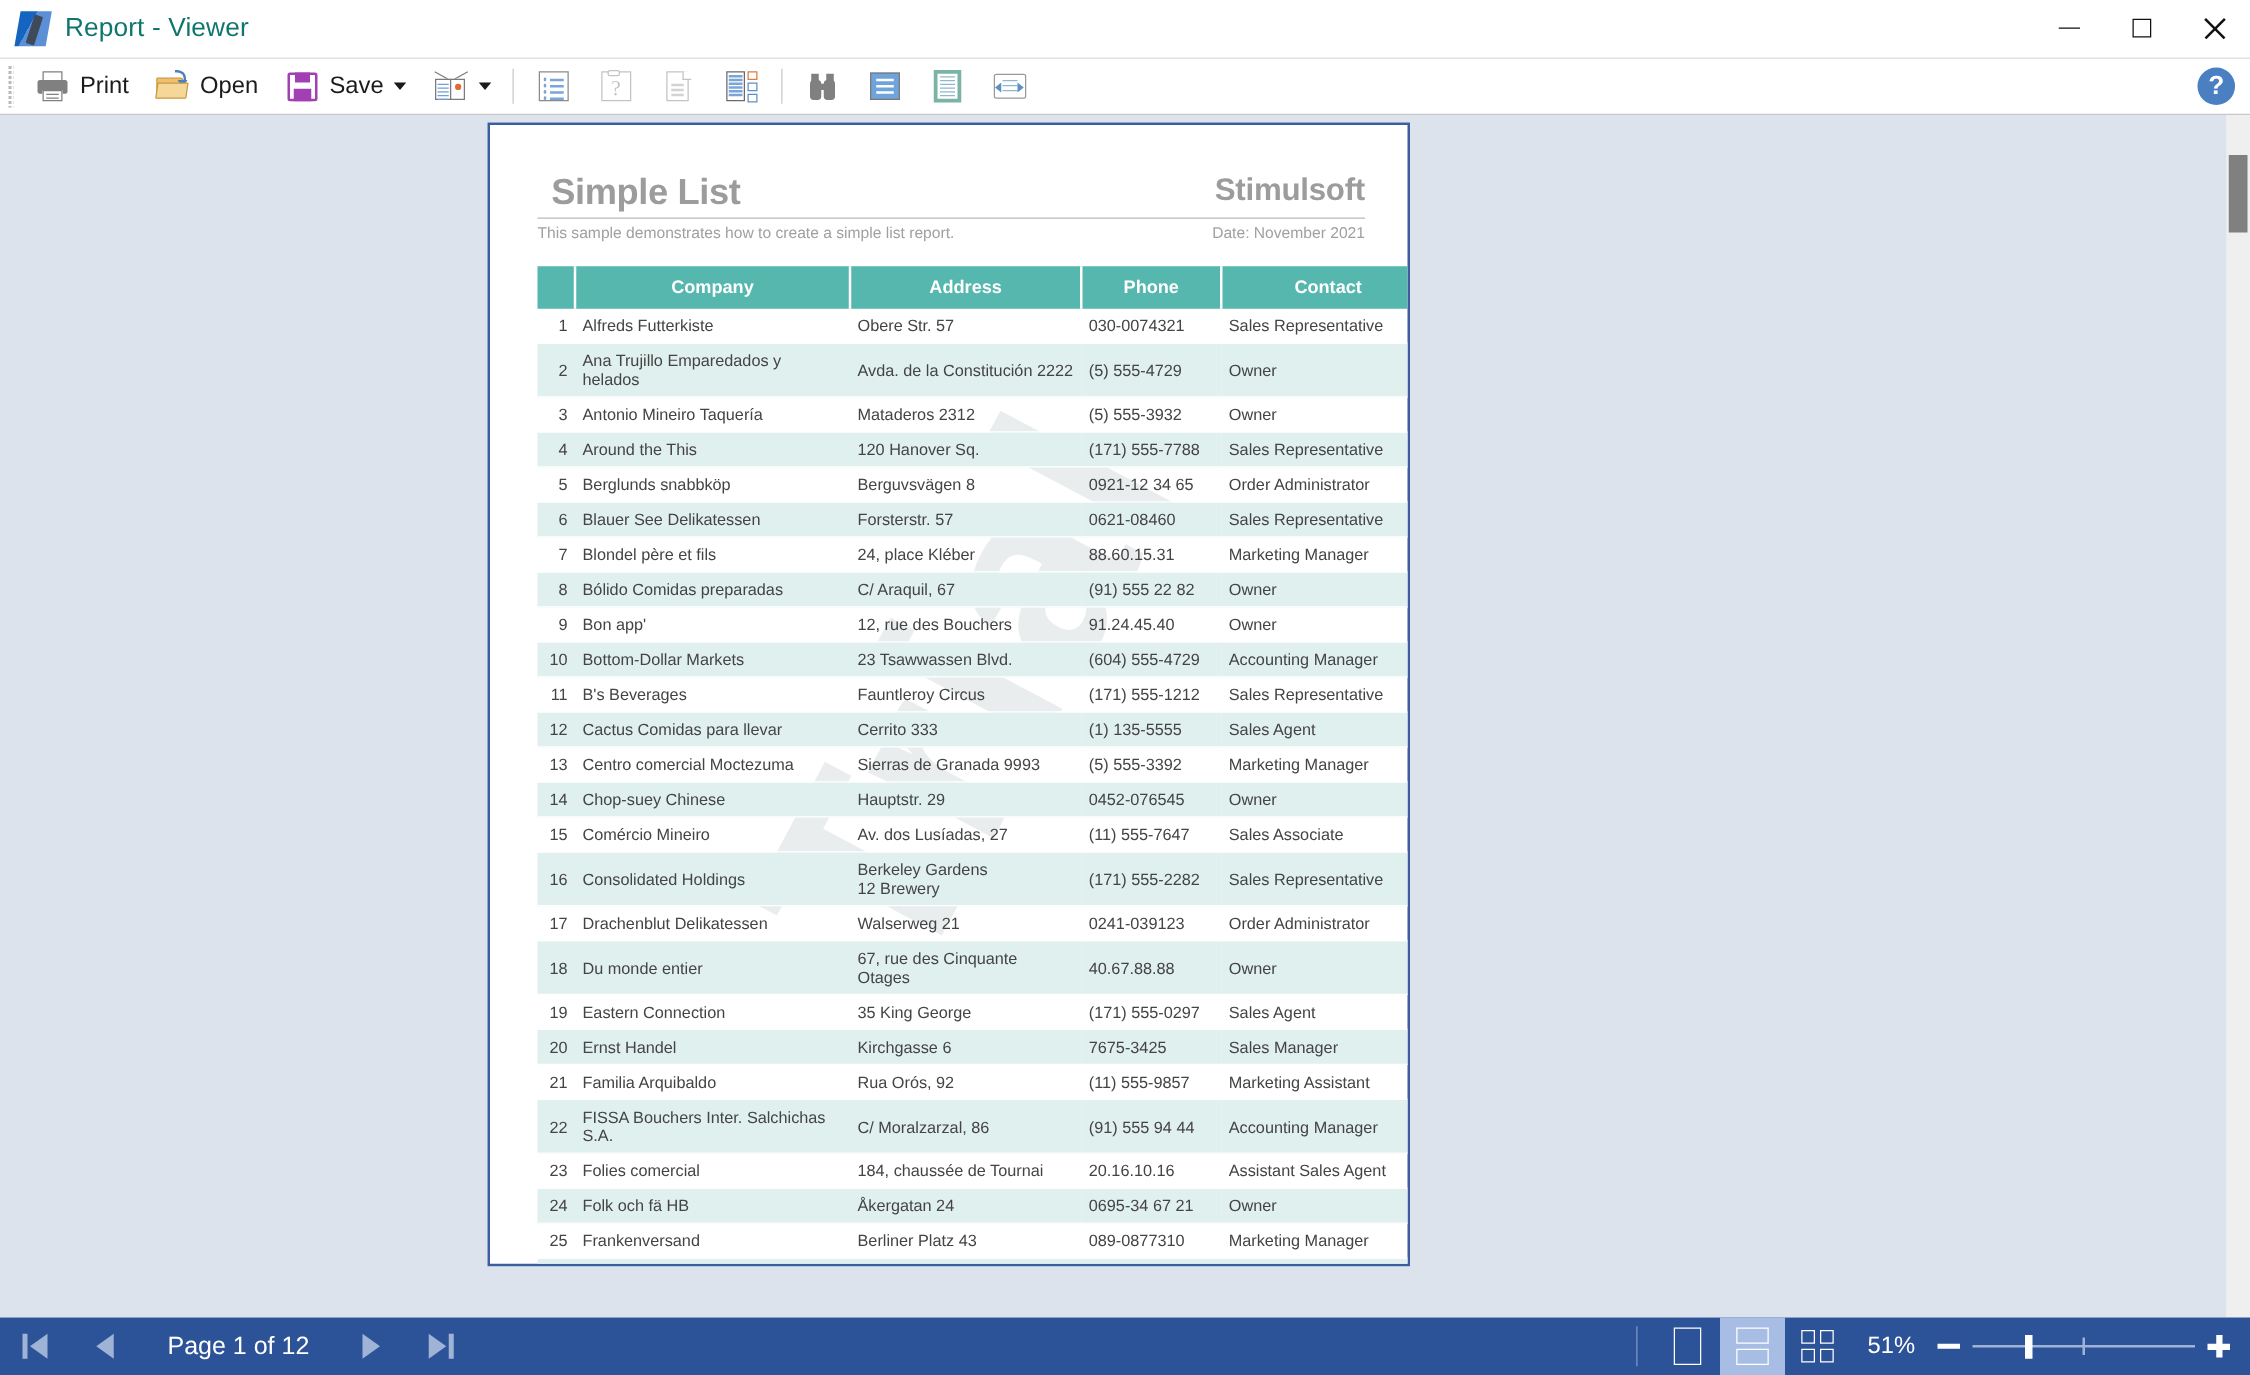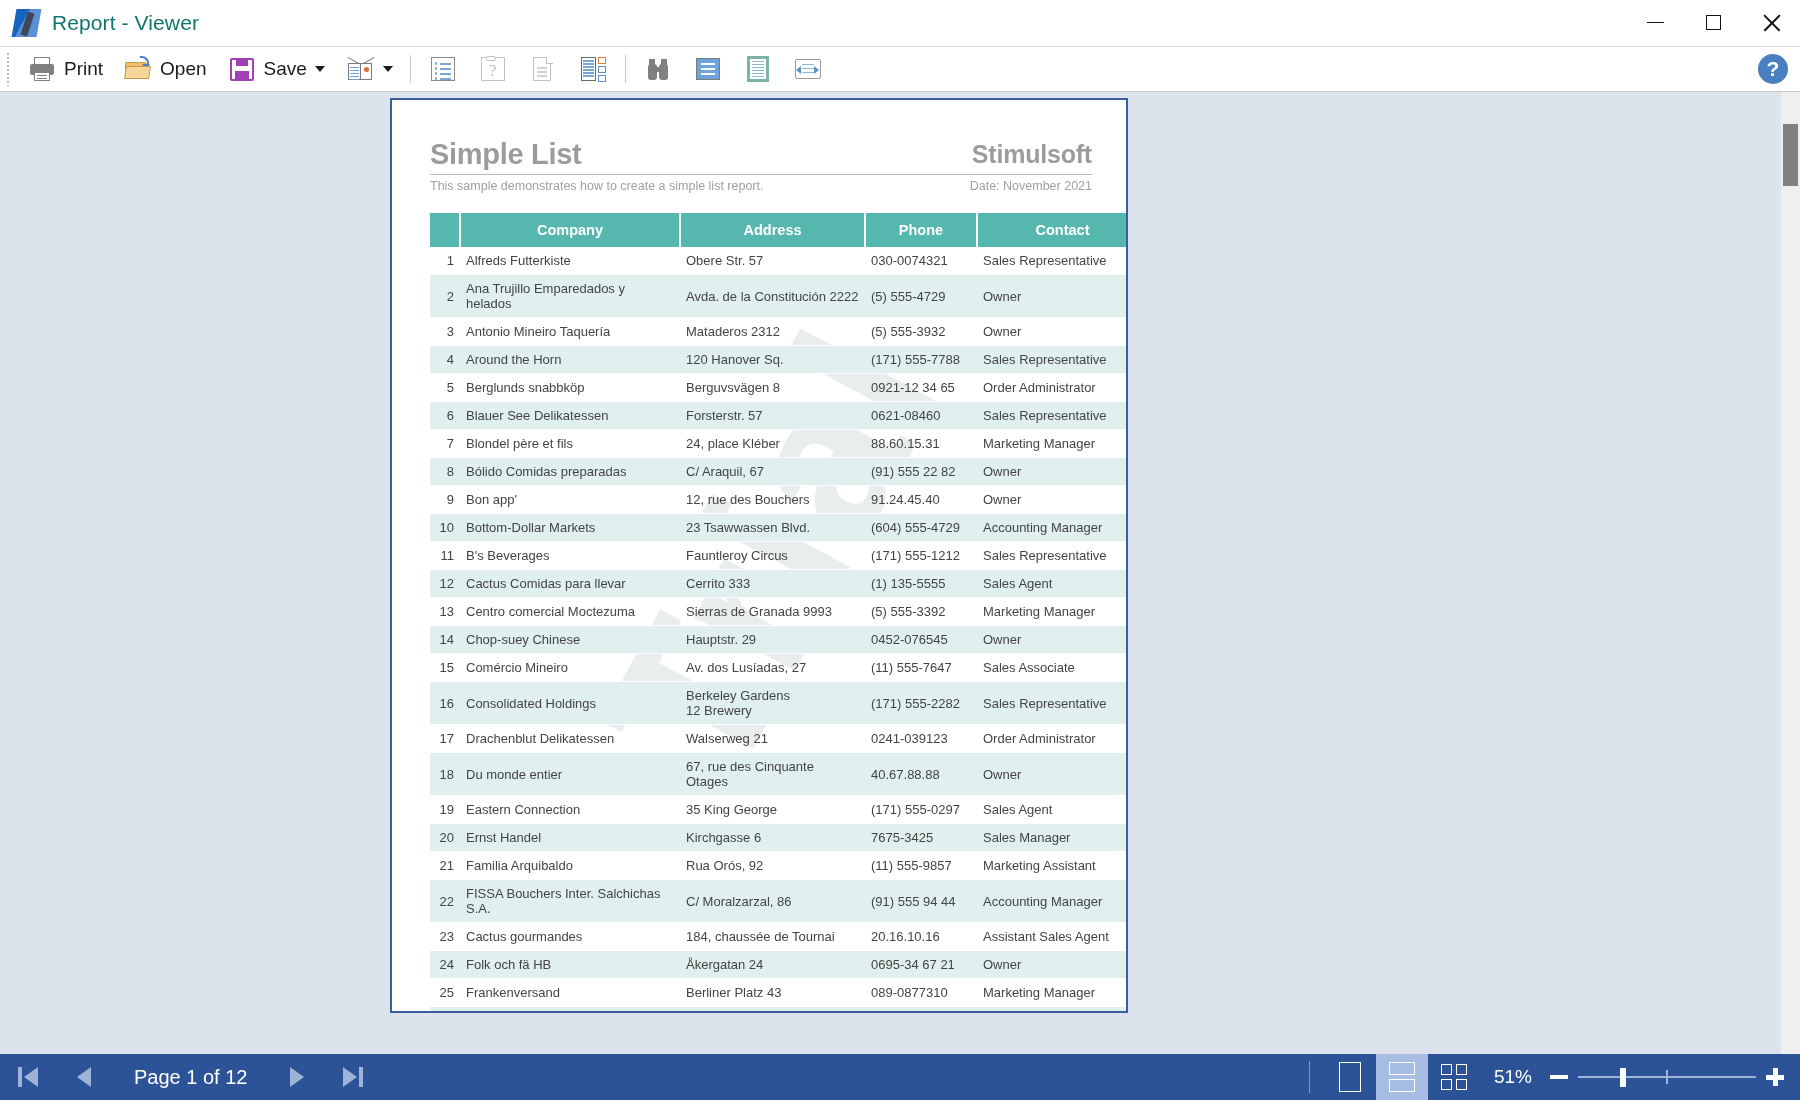--- a/index.html
+++ b/index.html
@@ -203,21 +203,21 @@
     font-size: 215px; font-weight: bold;
     color: rgba(120,140,150,0.16);
     transform: rotate(-62deg);
     letter-spacing: 4px;
     font-family: "Liberation Sans", sans-serif;
     pointer-events: none;
     white-space: nowrap;
   }
 
   .report { position: absolute; left: 38px; top: 38px; right: 34px; }
-  .rpt-head { display: flex; align-items: center; justify-content: space-between; }
+  .rpt-head { display: flex; align-items: flex-start; justify-content: space-between; margin-left: 11px; }
   .rpt-title {
     font-size: 29px; color: #9c9c9c; font-weight: bold;
     letter-spacing: -0.3px;
   }
   .rpt-brand {
     font-size: 25px; color: #9c9c9c; font-weight: bold;
     letter-spacing: -0.2px;
   }
   .rpt-rule { height: 1px; background: #b9b9b9; margin-top: 3px; }
   .rpt-sub { display:flex; justify-content: space-between; margin-top: 4px; }
@@ -519,21 +519,21 @@
             </tr>
             <tr>
               <td class="num">3</td>
               <td class="company">Antonio Mineiro Taquería</td>
               <td class="address">Mataderos  2312</td>
               <td class="phone">(5) 555-3932</td>
               <td class="contact">Owner</td>
             </tr>
             <tr class="alt">
               <td class="num">4</td>
-              <td class="company">Around the Horn</td>
+              <td class="company">Around the This</td>
               <td class="address">120 Hanover Sq.</td>
               <td class="phone">(171) 555-7788</td>
               <td class="contact">Sales Representative</td>
             </tr>
             <tr>
               <td class="num">5</td>
               <td class="company">Berglunds snabbköp</td>
               <td class="address">Berguvsvägen  8</td>
               <td class="phone">0921-12 34 65</td>
               <td class="contact">Order Administrator</td>
@@ -652,21 +652,21 @@
             </tr>
             <tr class="alt">
               <td class="num">22</td>
               <td class="company">FISSA Bouchers Inter. Salchichas S.A.</td>
               <td class="address">C/ Moralzarzal, 86</td>
               <td class="phone">(91) 555 94 44</td>
               <td class="contact">Accounting Manager</td>
             </tr>
             <tr>
               <td class="num">23</td>
-              <td class="company">Cactus gourmandes</td>
+              <td class="company">Folies comercial</td>
               <td class="address">184, chaussée de Tournai</td>
               <td class="phone">20.16.10.16</td>
               <td class="contact">Assistant Sales Agent</td>
             </tr>
             <tr class="alt">
               <td class="num">24</td>
               <td class="company">Folk och fä HB</td>
               <td class="address">Åkergatan 24</td>
               <td class="phone">0695-34 67 21</td>
               <td class="contact">Owner</td>

